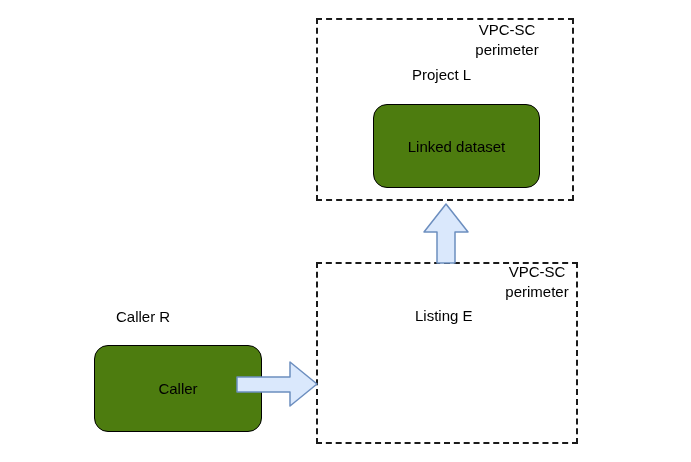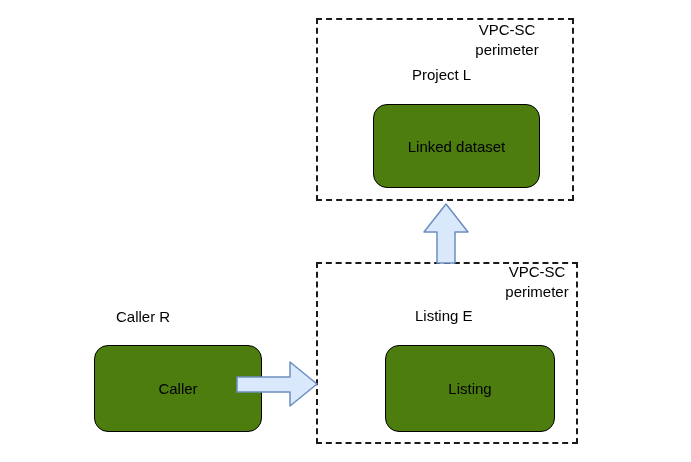--- a/index.html
+++ b/index.html
@@ -74,23 +74,20 @@
 perimeter</div>
   <div class="label project-label-l">Project L</div>
   <div class="node-box node-linked-dataset">
     <span>Linked dataset</span>
   </div>
 
   <div class="perimeter-box perimeter-bottom"></div>
   <div class="label perimeter-label perimeter-label-bottom">VPC-SC
 perimeter</div>
   <div class="label project-label-e">Listing E</div>
-  <div class="node-box node-listing">
-    <span>Listing</span>
-  </div>
 
   <div class="label project-label-r">Caller R</div>
   <div class="node-box node-caller">
     <span>Caller</span>
   </div>
 
   <svg class="arrow-layer" viewBox="0 0 691 462">
     <polygon class="arrow" points="237,377 290,377 290,362 317,384 290,406 290,392 237,392"></polygon>
     <polygon class="arrow" points="446,204 468,232 455,232 455,263 437,263 437,232 424,232"></polygon>
   </svg>

